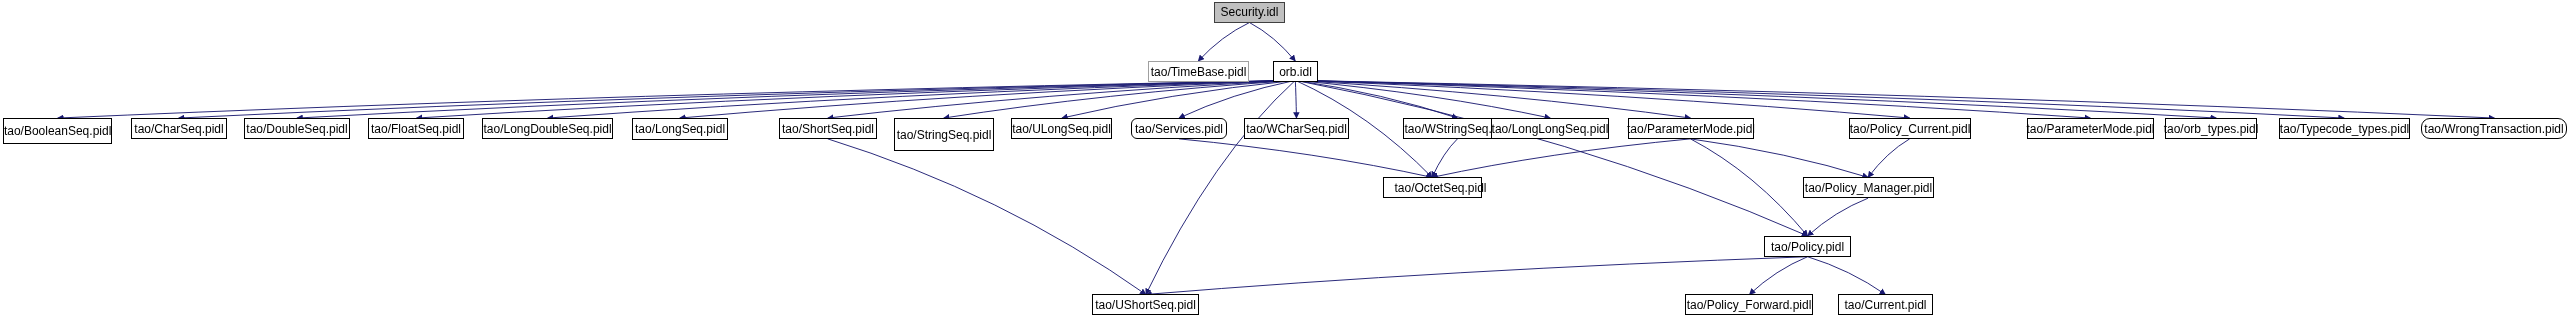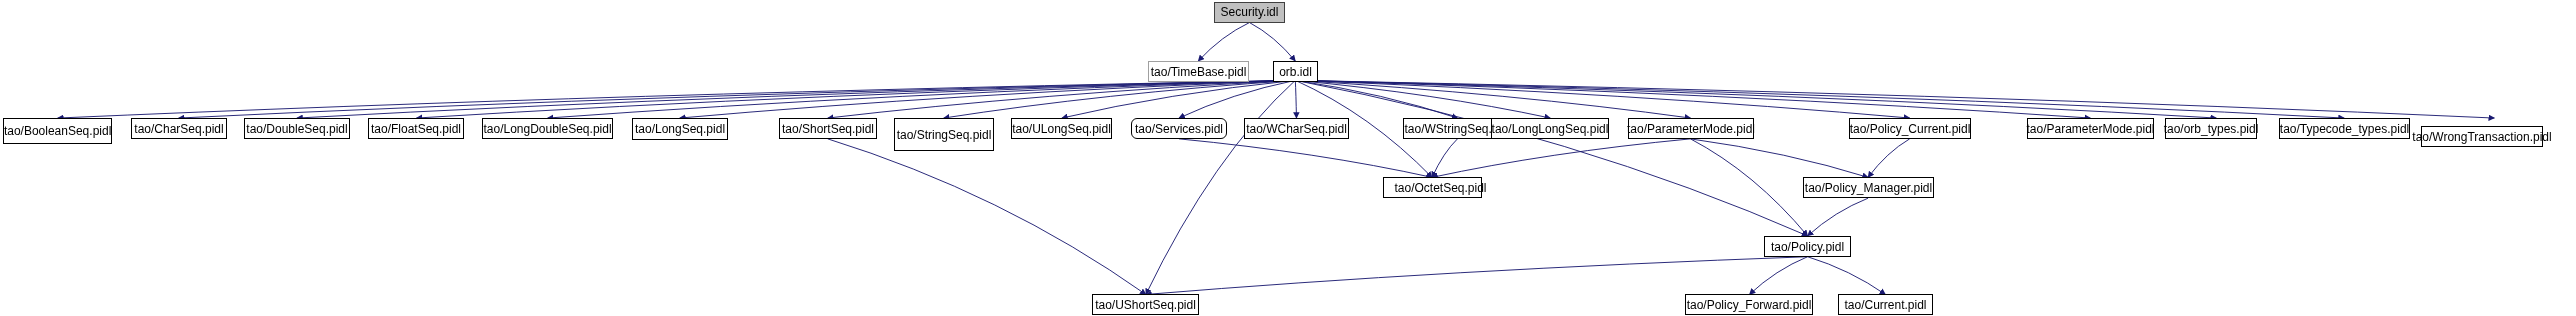--- a/index.html
+++ b/index.html
@@ -116,21 +116,21 @@
       </div>
       <div class="node" style="left: 2027px; top: 118px; width: 127px; height: 21px;">
         <span class="node-label">tao/ParameterMode.pidl</span>
       </div>
       <div class="node" style="left: 2165px; top: 118px; width: 92px; height: 21px;">
         <span class="node-label">tao/orb_types.pidl</span>
       </div>
       <div class="node" style="left: 2279px; top: 118px; width: 131px; height: 21px;">
         <span class="node-label">tao/Typecode_types.pidl</span>
       </div>
-      <div class="node" style="left: 2421px; top: 126px; width: 122px; height: 21px;">
+      <div class="node" style="left: 2421px; top: 118px; width: 146px; height: 21px; border-radius: 9px;">
         <span class="node-label">tao/WrongTransaction.pidl</span>
       </div>
       <div class="node" style="left: 1383px; top: 177px; width: 99px; height: 21px; padding-left: 16px;">
         <span class="node-label">tao/OctetSeq.pidl</span>
       </div>
       <div class="node" style="left: 1803px; top: 177px; width: 131px; height: 21px;">
         <span class="node-label">tao/Policy_Manager.pidl</span>
       </div>
       <div class="node" style="left: 1764px; top: 236px; width: 87px; height: 21px;">
         <span class="node-label">tao/Policy.pidl</span>

